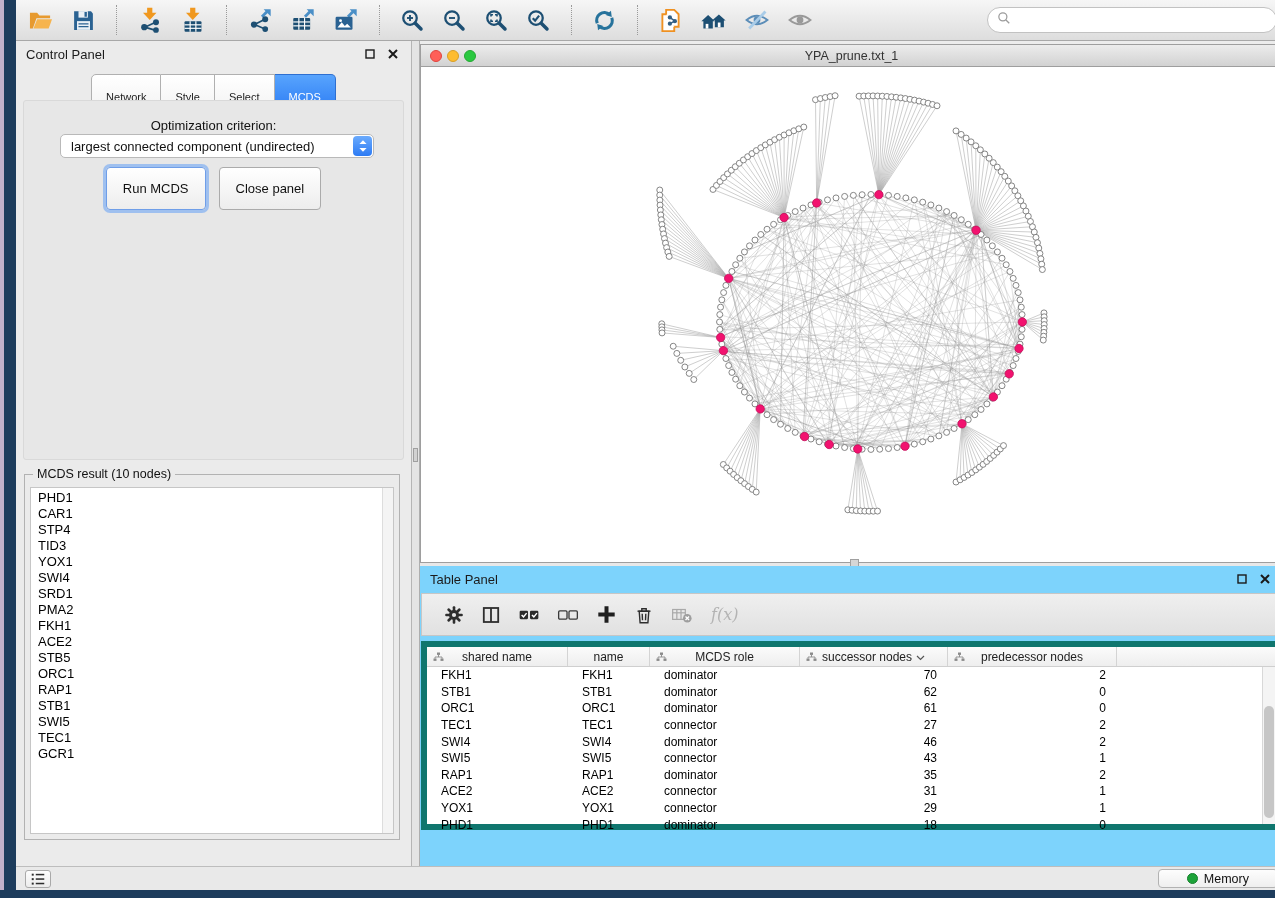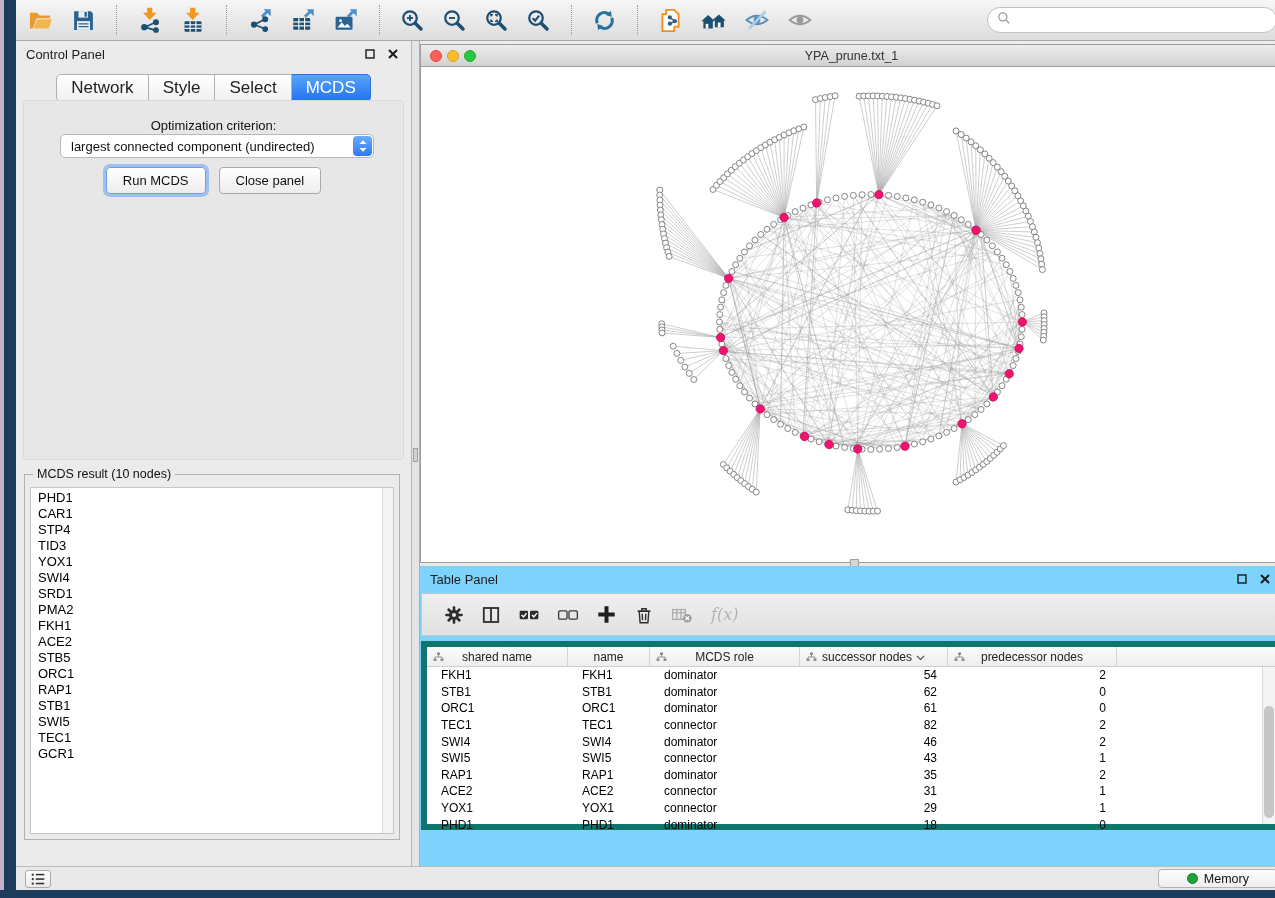--- a/index.html
+++ b/index.html
@@ -17,30 +17,30 @@
   .search-wrap input{border:none;outline:none;flex:1;height:20px;font-size:13px;background:transparent;font-family:inherit;margin-right:12px}
 
   
   .phead{position:relative;height:26px;display:flex;align-items:center;padding:0 10px;font-size:13px;color:#1c1c1c}
   .phead .sp{flex:1}
   .icon-btn{width:16px;height:16px;display:flex;align-items:center;justify-content:center;margin-left:7px}
 
   
   .cpanel{position:absolute;left:0;top:41px;width:396px;bottom:24px;background:#ebebeb;border-right:1px solid #b5b5b5}
   .seg{display:flex;justify-content:center;margin-top:7px}
-  .seg-btn{font-size:17px;padding:3px 14px;background:linear-gradient(#ffffff,#f0f0f0);border:1px solid #b0b0b0;border-left:none;color:#222;cursor:default}
+  .seg-btn{font-size:11px;padding:16px 14px;background:linear-gradient(#ffffff,#f0f0f0);border:1px solid #b0b0b0;border-left:none;color:#222;cursor:default}
   .seg-btn:first-child{border-left:1px solid #b0b0b0;border-radius:5px 0 0 5px}
   .seg-btn:last-child{border-radius:0 5px 5px 0}
   .seg-btn.sel{background:linear-gradient(#58a4fd,#2273f2);color:#fff;border-color:#2e6fd0}
   .cp-card{position:absolute;left:7px;right:7px;top:59px;height:360px;background:#e7e7e7;border:1px solid #d9d9d9;border-radius:3px}
   .opt-label{text-align:center;margin-top:17px;font-size:13px;color:#111}
   .select{position:absolute;left:36px;top:33px;width:314px;height:24px;background:#fff;border:1px solid #b9b9b9;border-radius:5px;display:flex;align-items:center;font-size:13px;padding-left:10px;color:#111}
   .select .stepper{position:absolute;right:1px;top:1px;bottom:1px;width:19px;background:linear-gradient(#6babfd,#2d7bf4);border-radius:4px;display:flex;align-items:center;justify-content:center}
   .btn-row{position:absolute;top:66px;left:0;right:0;display:flex;justify-content:center;gap:13px}
-  .mac-btn{font-size:13px;padding:5px 16px;background:linear-gradient(#ffffff,#ededed);border:1px solid #ababab;border-radius:4px;color:#111;font-family:inherit;cursor:default}
+  .mac-btn{font-size:13px;padding:13px 16px;background:linear-gradient(#ffffff,#ededed);border:1px solid #ababab;border-radius:4px;color:#111;font-family:inherit;cursor:default}
   .mac-btn.focused{box-shadow:0 0 0 3px rgba(100,160,245,.55);border-color:#6f9ee8}
   .result-group{position:absolute;left:8px;width:376px;top:426px;height:373px;border:1px solid #b2b2b2}
   .result-group legend{margin-left:8px;padding:0 4px;font-size:12.5px;color:#111}
   .result-list{position:absolute;left:5px;right:5px;top:6px;bottom:5px;background:#fff;border:1px solid #c6c6c6;overflow:hidden;padding-top:2px}
   .result-list .track{position:absolute;right:0;top:0;bottom:0;width:11px;background:#f4f4f4;border-left:1px solid #ddd}
   .ritem{font-size:13px;line-height:16px;padding-left:7px;color:#000}
 
   
   .vsplit{position:absolute;left:396px;top:41px;width:8px;bottom:24px;background:#e4e4e4;border-right:1px solid #aeaeae}
   .vsplit .grip{position:absolute;top:407px;left:1px;width:5px;height:14px;background:#d2d2d2;border:1px solid #9f9f9f}
@@ -1189,42 +1189,42 @@
             </span>
             <span class="th-label">predecessor nodes</span>
           </div>
           <div class="th-cell filler"></div>
         </div>
       <div id="tBody">
           <div class="trow">
             <div class="td" style="width:141px">FKH1</div>
             <div class="td" style="width:82px">FKH1</div>
             <div class="td" style="width:150px">dominator</div>
-            <div class="td num" style="width:148px">54</div>
+            <div class="td num" style="width:148px">70</div>
             <div class="td num" style="width:169px">2</div>
           </div>
           <div class="trow">
             <div class="td" style="width:141px">STB1</div>
             <div class="td" style="width:82px">STB1</div>
             <div class="td" style="width:150px">dominator</div>
             <div class="td num" style="width:148px">62</div>
             <div class="td num" style="width:169px">0</div>
           </div>
           <div class="trow">
             <div class="td" style="width:141px">ORC1</div>
             <div class="td" style="width:82px">ORC1</div>
             <div class="td" style="width:150px">dominator</div>
             <div class="td num" style="width:148px">61</div>
             <div class="td num" style="width:169px">0</div>
           </div>
           <div class="trow">
             <div class="td" style="width:141px">TEC1</div>
             <div class="td" style="width:82px">TEC1</div>
             <div class="td" style="width:150px">connector</div>
-            <div class="td num" style="width:148px">82</div>
+            <div class="td num" style="width:148px">27</div>
             <div class="td num" style="width:169px">2</div>
           </div>
           <div class="trow">
             <div class="td" style="width:141px">SWI4</div>
             <div class="td" style="width:82px">SWI4</div>
             <div class="td" style="width:150px">dominator</div>
             <div class="td num" style="width:148px">46</div>
             <div class="td num" style="width:169px">2</div>
           </div>
           <div class="trow">

